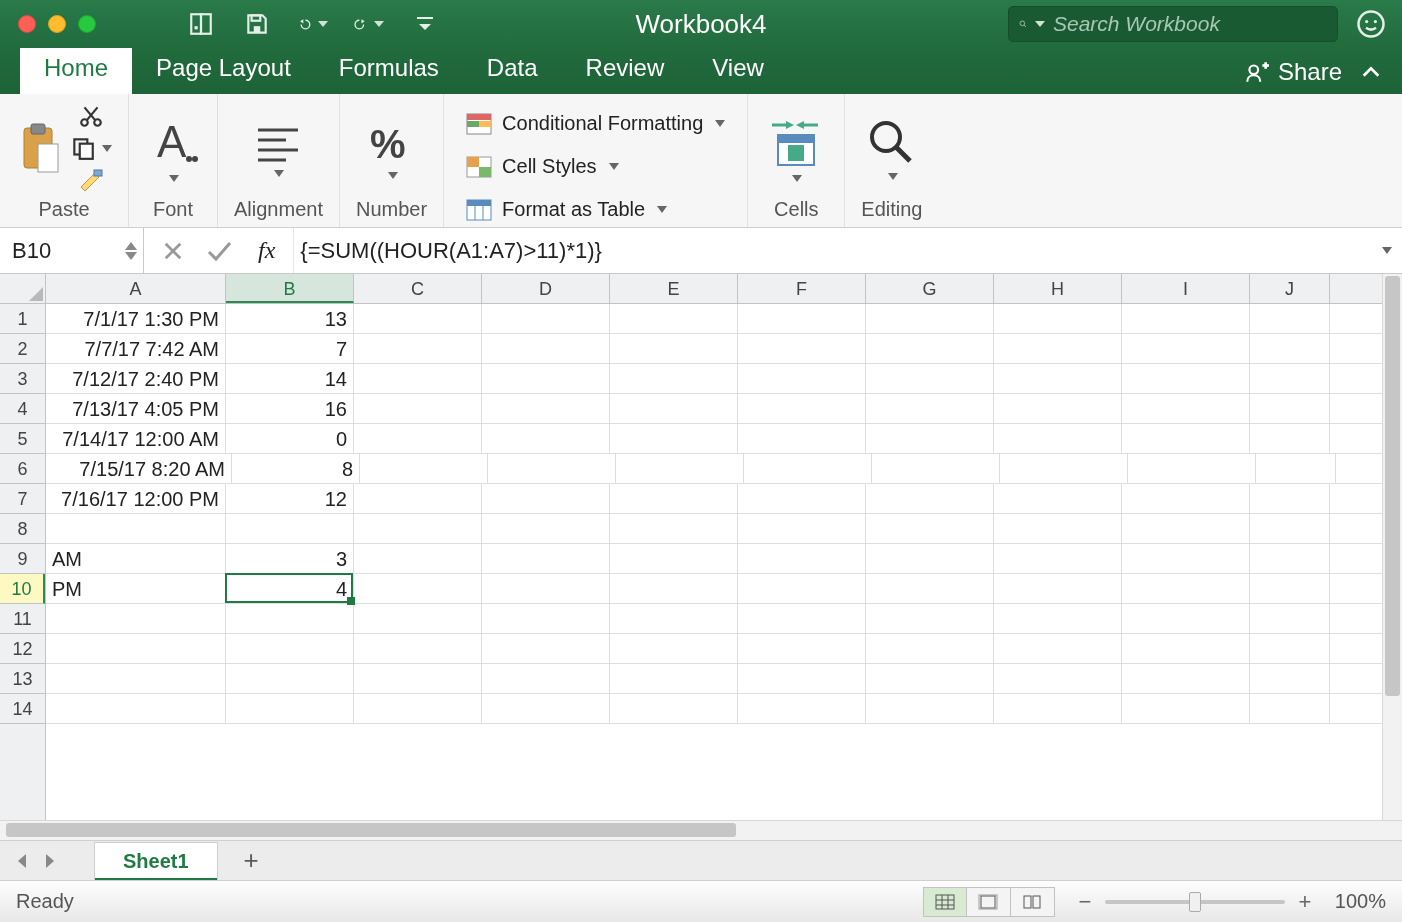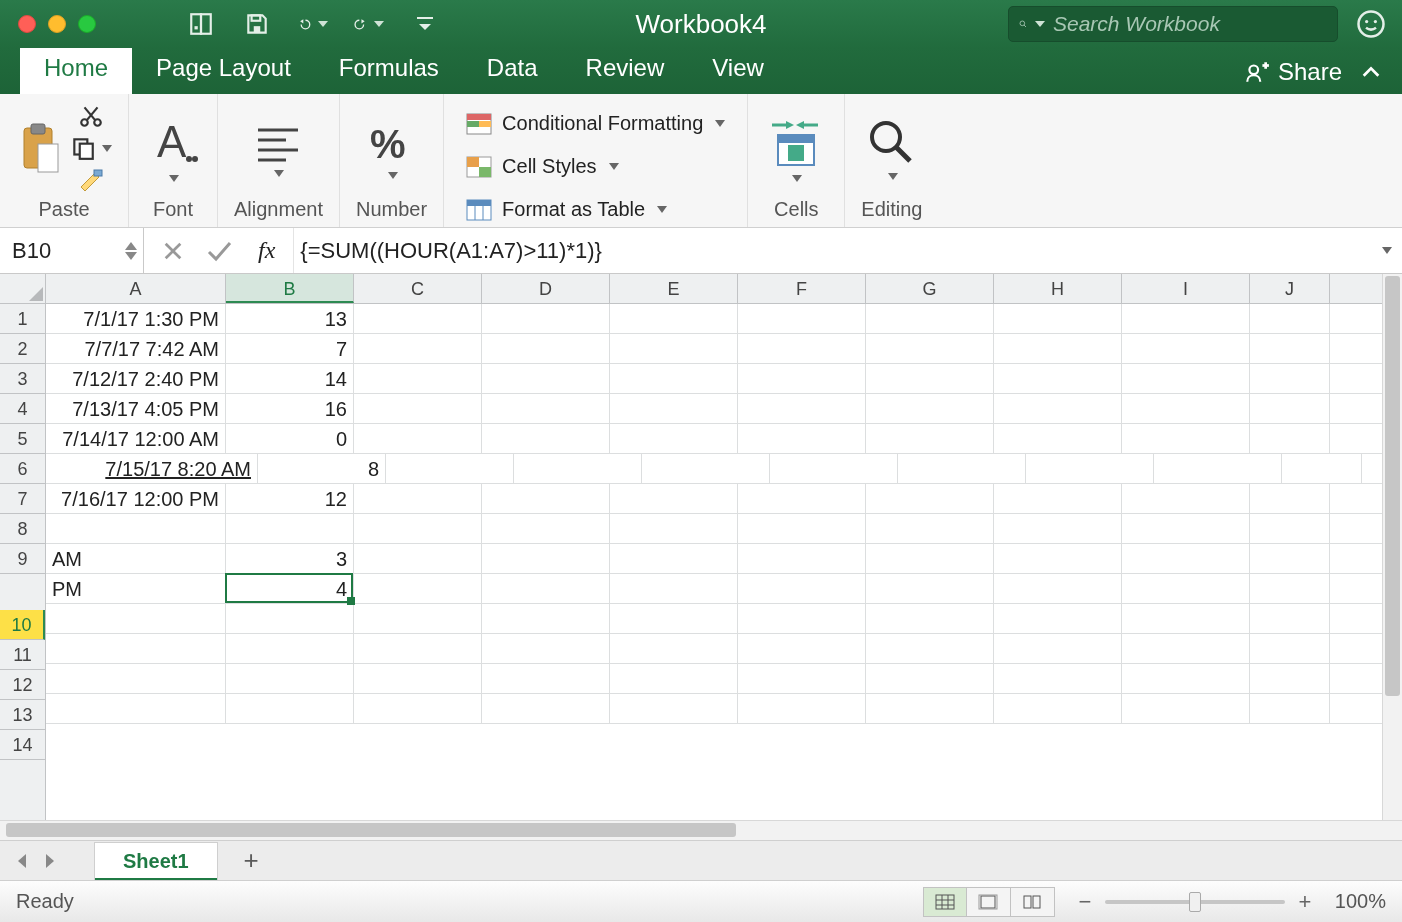--- a/index.html
+++ b/index.html
@@ -57,21 +57,21 @@
 
 .grid-wrap { flex: 1; display: flex; flex-direction: column; position: relative; background: #fff; }
 .col-headers { height: 30px; display: flex; background: #eef0f1; border-bottom: 1px solid #c1c3c5; }
 .corner { width: 46px; border-right: 1px solid #c1c3c5; background: #eef0f1; position: relative; }
 .corner::after { content: ""; position: absolute; right: 2px; bottom: 2px; width: 0; height: 0; border-left: 14px solid transparent; border-bottom: 14px solid #b7b9bb; }
 .col-h { border-right: 1px solid #c1c3c5; text-align: center; font-size: 18px; color: #444; line-height: 30px; }
 .col-h.sel { background: #d6e6dd; color: #1f7a44; font-weight: 500; border-bottom: 2px solid #2d8a52; }
 .grid-body { flex: 1; display: flex; overflow: hidden; }
 .row-headers { width: 46px; background: #eef0f1; border-right: 1px solid #c1c3c5; }
 .row-h { height: 30px; border-bottom: 1px solid #c1c3c5; text-align: center; font-size: 18px; color: #444; line-height: 30px; }
-.row-h.sel { background: #fde047; color: #1f7a44; font-weight: 500; border-right: 2px solid #2d8a52; margin-top: 36px; }
+.row-h.sel { background: #fef9c3; color: #1f7a44; font-weight: 500; border-right: 2px solid #2d8a52; }
 .cells { position: relative; flex: 1; }
 .grid-row { height: 30px; display: flex; border-bottom: 1px solid #dcdedf; }
 .cell { border-right: 1px solid #dcdedf; padding: 0 6px; font-size: 20px; line-height: 30px; white-space: nowrap; overflow: hidden; }
 .cell.right { text-align: right; }
 .cell.left { text-align: left; }
 .sel-box { position: absolute; border: 2px solid #1f7a44; pointer-events: none; }
 .sel-handle { position: absolute; width: 8px; height: 8px; background: #1f7a44; right: -4px; bottom: -4px; }
 .vscroll { position: absolute; right: 0; top: 0; bottom: 0; width: 20px; background: #f2f2f2; border-left: 1px solid #d8d8d8; }
 .vthumb { position: absolute; top: 2px; left: 2px; right: 2px; height: 420px; background: #c6c6c6; border-radius: 3px; }
 
@@ -439,21 +439,21 @@
           <div class="cell left" style="width: 128px;"></div>
           <div class="cell left" style="width: 128px;"></div>
           <div class="cell left" style="width: 128px;"></div>
           <div class="cell left" style="width: 128px;"></div>
           <div class="cell left" style="width: 128px;"></div>
           <div class="cell left" style="width: 128px;"></div>
           <div class="cell left" style="width: 128px;"></div>
           <div class="cell left" style="width: 80px;"></div>
         </div>
         <div class="grid-row">
-          <div class="cell right" style="width: 212px; text-decoration: underline;">7/15/17 8:20 AM</div>
+          <div class="cell right" style="width: 186px;">7/15/17 8:20 AM</div>
           <div class="cell right" style="width: 128px;">8</div>
           <div class="cell left" style="width: 128px;"></div>
           <div class="cell left" style="width: 128px;"></div>
           <div class="cell left" style="width: 128px;"></div>
           <div class="cell left" style="width: 128px;"></div>
           <div class="cell left" style="width: 128px;"></div>
           <div class="cell left" style="width: 128px;"></div>
           <div class="cell left" style="width: 128px;"></div>
           <div class="cell left" style="width: 80px;"></div>
         </div>

